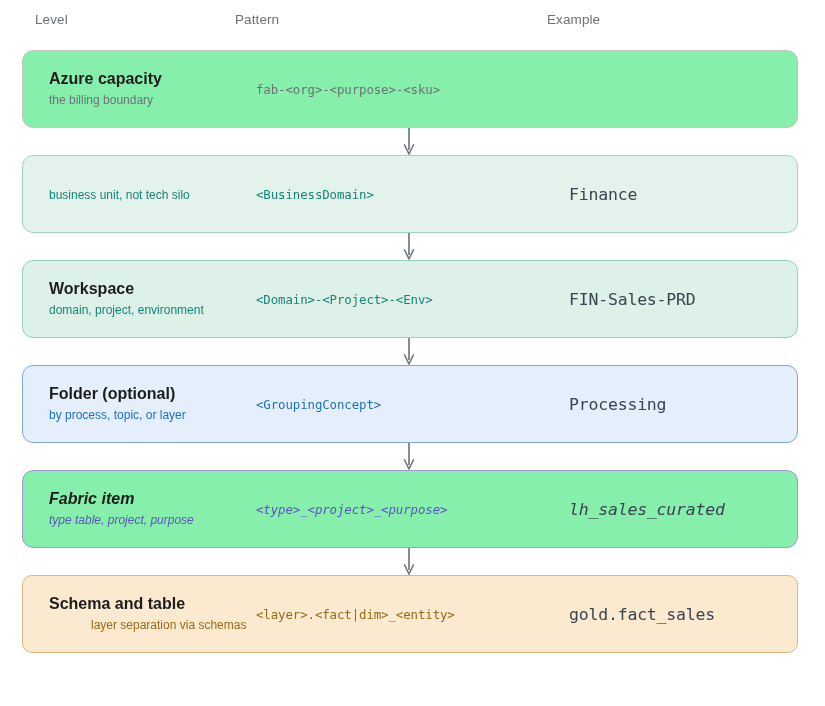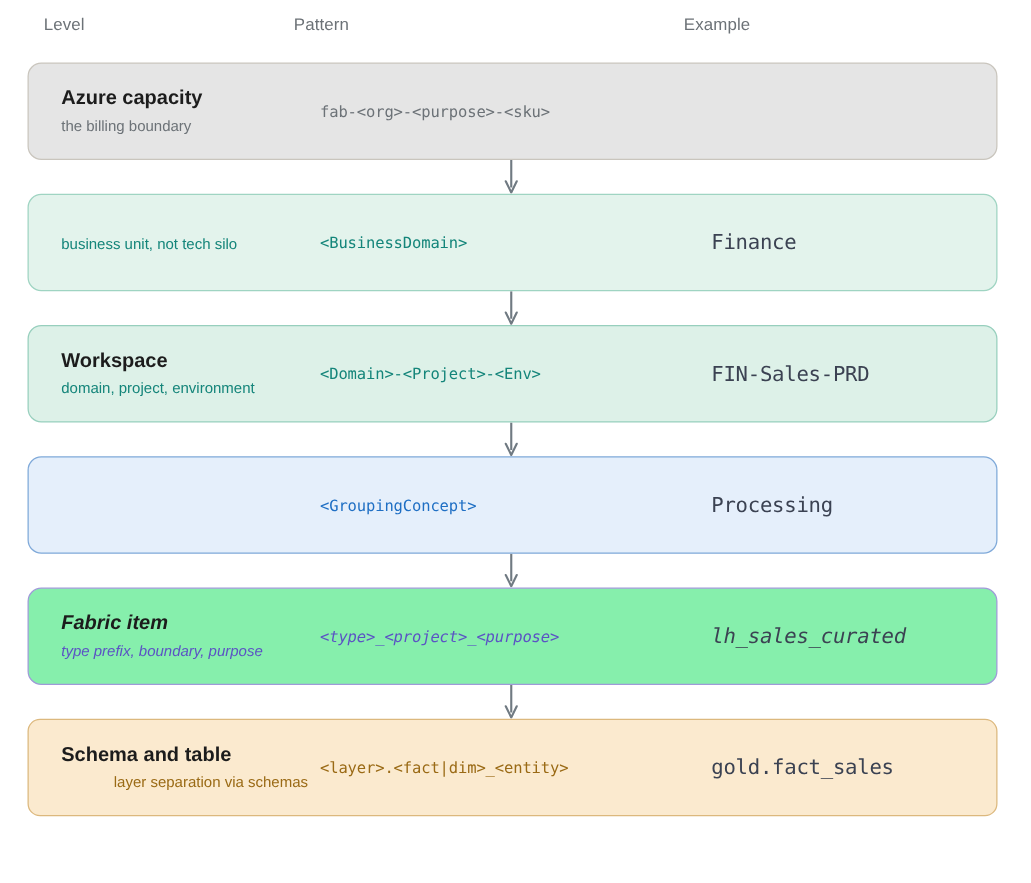--- a/index.html
+++ b/index.html
@@ -126,21 +126,21 @@
 
 <div class="diagram">
 
   <div class="col-headers">
     <div class="col-header level">Level</div>
     <div class="col-header pattern">Pattern</div>
     <div class="col-header example">Example</div>
   </div>
 
   <div class="rows" id="rows-container">
-      <div class="row" style="top: 50px; height: 78px; background: #e5e5e5; border-color: rgb(201, 197, 189);">
+      <div class="row" style="top: 50px; height: 78px; background: #86efac; border-color: rgb(201, 197, 189);">
         <div class="row-inner">
           <div class="level-block">
             <div class="level-title">Azure capacity</div>
             <div class="level-sub" style="color: rgb(108, 114, 119);">the billing boundary</div>
           </div>
           <div class="pattern-text" style="color: rgb(108, 114, 119);">fab-&lt;org&gt;-&lt;purpose&gt;-&lt;sku&gt;</div>
         </div>
       </div>
       <div class="arrow" style="top: 128px; height: 27px;">
         <svg width="16" height="27" viewBox="0 0 16 27">
@@ -174,35 +174,39 @@
         </div>
       </div>
       <div class="arrow" style="top: 338px; height: 27px;">
         <svg width="16" height="27" viewBox="0 0 16 27">
           <line x1="8" y1="0" x2="8" y2="22" stroke="#707a82" stroke-width="1.7"></line>
           <polyline points="3.6,17 8,26 12.4,17" fill="none" stroke="#707a82" stroke-width="1.7" stroke-linecap="round" stroke-linejoin="round"></polyline>
         </svg>
       </div>
       <div class="row" style="top: 365px; height: 78px; background: rgb(229, 239, 251); border-color: rgb(127, 169, 217);">
         <div class="row-inner">
+          <div class="level-block">
+            <div class="level-title">Folder (optional)</div>
+            <div class="level-sub" style="color: rgb(31, 111, 196);">by process, topic, or layer</div>
+          </div>
           <div class="pattern-text" style="color: rgb(31, 111, 196);">&lt;GroupingConcept&gt;</div>
           <div class="example-text">Processing</div>
         </div>
       </div>
       <div class="arrow" style="top: 443px; height: 27px;">
         <svg width="16" height="27" viewBox="0 0 16 27">
           <line x1="8" y1="0" x2="8" y2="22" stroke="#707a82" stroke-width="1.7"></line>
           <polyline points="3.6,17 8,26 12.4,17" fill="none" stroke="#707a82" stroke-width="1.7" stroke-linecap="round" stroke-linejoin="round"></polyline>
         </svg>
       </div>
       <div class="row" style="top: 470px; height: 78px; background: #86efac; border-color: rgb(159, 154, 216); font-style: italic;">
         <div class="row-inner">
           <div class="level-block">
             <div class="level-title">Fabric item</div>
-            <div class="level-sub" style="color: rgb(91, 83, 196);">type prefix, boundary, purpose</div>
+            <div class="level-sub" style="color: rgb(91, 83, 196);">type table, project, purpose</div>
           </div>
           <div class="pattern-text" style="color: rgb(91, 83, 196);">&lt;type&gt;_&lt;project&gt;_&lt;purpose&gt;</div>
           <div class="example-text">lh_sales_curated</div>
         </div>
       </div>
       <div class="arrow" style="top: 548px; height: 27px;">
         <svg width="16" height="27" viewBox="0 0 16 27">
           <line x1="8" y1="0" x2="8" y2="22" stroke="#707a82" stroke-width="1.7"></line>
           <polyline points="3.6,17 8,26 12.4,17" fill="none" stroke="#707a82" stroke-width="1.7" stroke-linecap="round" stroke-linejoin="round"></polyline>
         </svg>

